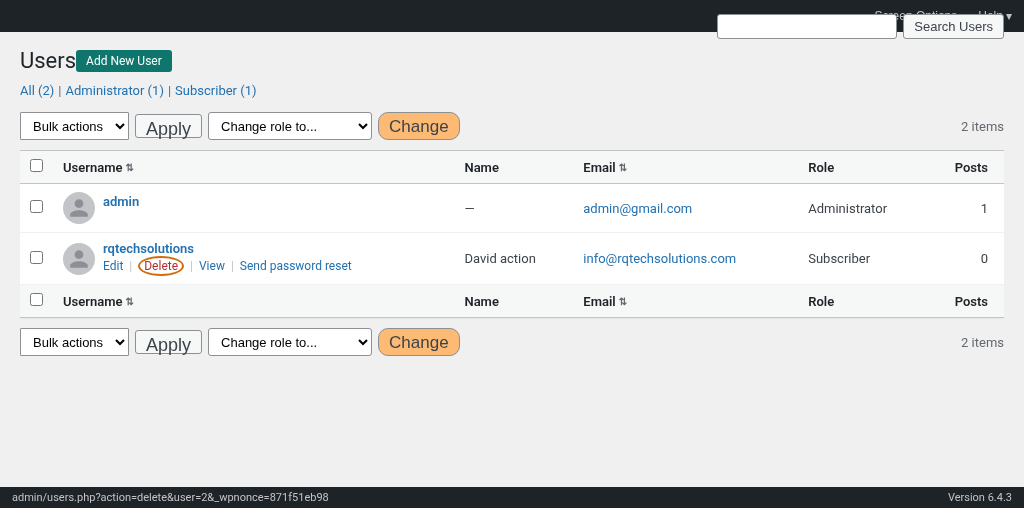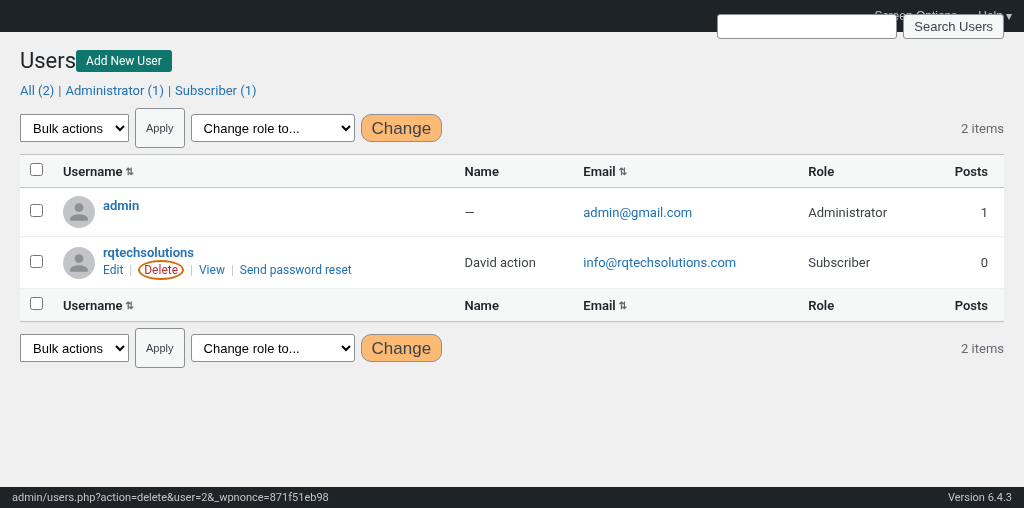--- a/index.html
+++ b/index.html
@@ -116,24 +116,24 @@
       font-size: 13px;
       background: #fff;
       cursor: pointer;
       height: 28px;
     }
     .apply-btn {
       background: #f6f7f7;
       border: 1px solid #8c8f94;
       border-radius: 3px;
       padding: 4px 10px;
-      font-size: 11px;
+      font-size: 18px;
       cursor: pointer;
       color: #3c434a;
-      height: 40px;
+      height: 24px;
     }
     .role-select {
       border: 1px solid #8c8f94;
       border-radius: 3px;
       padding: 4px 8px;
       font-size: 13px;
       background: #fff;
       cursor: pointer;
       height: 28px;
       width: 164px;

